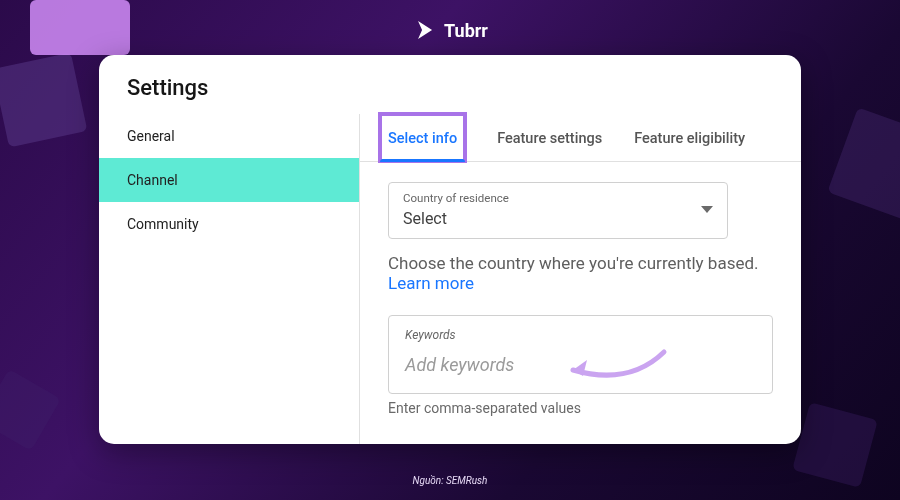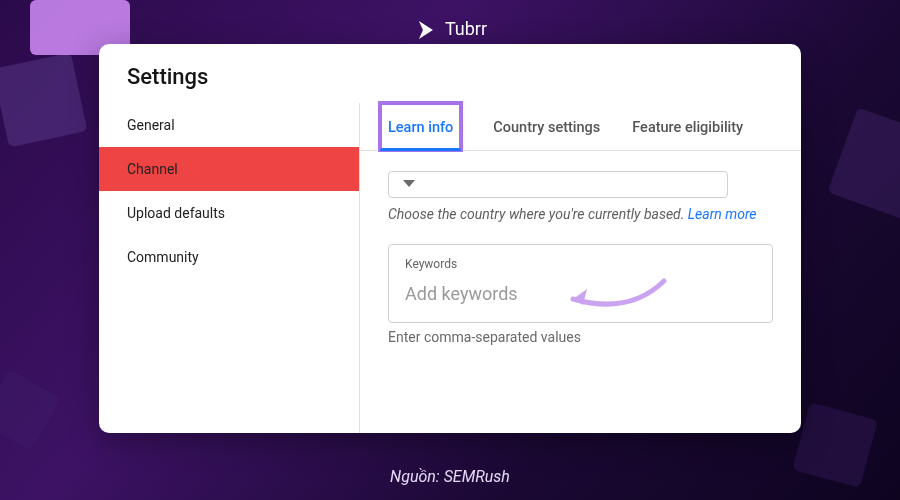--- a/index.html
+++ b/index.html
@@ -5,43 +5,43 @@
 * { margin:0; padding:0; box-sizing:border-box; font-family: Roboto, Arial, sans-serif; }
 body { width:900px; height:500px; overflow:hidden; position:relative; }
 .bg { position:absolute; inset:0; background: linear-gradient(130deg, #2b0a4a 0%, #3d1265 35%, #1a0833 70%, #0e0420 100%); }
 .cube { position:absolute; opacity:.25; border-radius:6px; }
 .c1{ width:80px; height:80px; left:0px; top:60px; background:#5a3a8a; transform:rotate(-12deg); opacity:.5 }
 .c2{ width:100px; height:55px; left:30px; top:0px; background:#d18df8; transform:rotate(0deg); opacity:.85 }
 .c3{ width:90px; height:90px; right:-30px; top:120px; background:#4c2e7a; transform:rotate(20deg); opacity:.35 }
 .c4{ width:60px; height:60px; left:-10px; bottom:60px; background:#3e206a; transform:rotate(30deg); opacity:.35 }
 .c5{ width:70px; height:70px; right:30px; bottom:20px; background:#3e206a; transform:rotate(15deg); opacity:.35 }
 .c6{ width:55px; height:55px; right:180px; top:100px; background:#4a2a78; transform:rotate(-10deg); opacity:.2 }
-.brand { position:absolute; top:18px; left:50%; transform:translateX(-50%); display:flex; gap:8px; color:#fff; font-weight:400; font-size:18px; }
+.brand { position:absolute; top:18px; left:50%; transform:translateX(-50%); display:flex; align-items:center; gap:8px; color:#fff; font-weight:700; font-size:18px; }
 .brand svg { width:24px; height:24px; }
-.source { position:absolute; bottom:14px; left:50%; transform:translateX(-50%); color:#e6d9f5; font-style:italic; font-size:16px; }
-.card { position:absolute; left:99px; top:44px; width:702px; height:389px; background:#fff; border-radius:10px; box-shadow:0 8px 30px rgba(0,0,0,.35); overflow:hidden; display:flex; flex-direction:column; }
+.source { position:absolute; bottom:14px; left:50%; transform:translateX(-50%); color:#e6d9f5; font-style:italic; font-size:10px; }
+.card { position:absolute; left:99px; top:55px; width:702px; height:389px; background:#fff; border-radius:15px; box-shadow:0 8px 30px rgba(0,0,0,.35); overflow:hidden; display:flex; flex-direction:column; }
 .title { font-size:22px; font-weight:500; color:#161616; padding:20px 28px 14px; }
 .body { display:flex; flex:1; }
 .sidebar { width:260px; display:flex; flex-direction:column; }
 .sidebar-item{ padding:14px 28px; font-size:14px; color:#222; cursor:pointer; }
-.sidebar-item.active{ background:#ef4444; }
+.sidebar-item.active{ background:#5eead4; }
 .content{ flex:1; border-left:1px solid #e0e0e0; display:flex; flex-direction:column; }
 .tabs{ display:flex; gap:32px; padding:0 28px; border-bottom:1px solid #e0e0e0; }
 .tab{ padding:16px 0 14px; font-size:14.5px; font-weight:500; color:#555; cursor:pointer; position:relative; }
 .tab.active{ color:#1976ff; }
 .tab.active::after{ content:""; position:absolute; left:0; right:0; bottom:-1px; height:3px; background:#1976ff; border-radius:3px 3px 0 0; }
 .tab.hl{ outline:4px solid #a873e8; outline-offset:-2px; padding-left:8px; padding-right:8px; margin-left:-8px; }
 .pane{ padding:20px 28px 8px; }
 .field{ border:1px solid #d0d0d0; border-radius:4px; padding:8px 14px 10px; width:340px; display:flex; align-items:center; justify-content:space-between; cursor:pointer; }
 .field .lbl{ font-size:11.5px; color:#666; display:block; margin-bottom:4px }
 .field .val{ font-size:16px; color:#414141; }
 .caret{ width:0;height:0;border-left:6px solid transparent;border-right:6px solid transparent;border-top:7px solid #6a6a6a; }
-.helper{ font-size:14px; color:#5f5f5f; margin-top:8px;font-style:italic; }
+.helper{ font-size:17px; color:#5f5f5f; margin-top:14px; }
 .helper a{ color:#1976ff; text-decoration:none; }
-.section{ border:1px solid #d0d0d0; border-radius:4px; padding:12px 16px 18px; margin-top:22px; position:relative; }
+.section{ border:1px solid #d0d0d0; border-radius:4px; padding:12px 16px 18px; margin-top:22px; position:relative;font-style:italic; }
 .section .slabel{ font-size:12px; color:#666; }
 .section .placeholder{ font-size:18px; color:#9a9a9a; margin-top:12px; }
 .footer-help{ font-size:14px; color:#6a6a6a; margin-top:6px; }
 .arrow{ position:absolute; left:170px; top:30px; width:110px; height:44px; pointer-events:none; }
 </style>
 </head>
 <body>
 
 <div class="bg">
   <div class="cube c1"></div>
@@ -58,31 +58,34 @@
     </svg>
   <span>Tubrr</span>
 </div>
 
 <div class="card">
   <div class="title">Settings</div>
   <div class="body">
     <div class="sidebar">
       <div class="sidebar-item"><span>General</span></div>
       <div class="sidebar-item active"><span>Channel</span></div>
-      <div class="sidebar-item"><span>Upload defaults</span></div>
       <div class="sidebar-item"><span>Community</span></div>
     </div>
     <div class="content">
       <div class="tabs">
-        <div class="tab active hl"><span>Learn info</span></div>
-        <div class="tab"><span>Country settings</span></div>
+        <div class="tab active hl"><span>Select info</span></div>
+        <div class="tab"><span>Feature settings</span></div>
         <div class="tab"><span>Feature eligibility</span></div>
       </div>
       <div class="pane">
         <div class="field">
+          <div>
+            <span class="lbl">Country of residence</span>
+            <span class="val">Select</span>
+          </div>
           <span class="caret"></span>
         </div>
         <div class="helper">
           <span>Choose the country where you're currently based. </span><a href="#">Learn more</a>
         </div>
         <div class="section">
           <div class="slabel">Keywords</div>
           <div class="placeholder">Add keywords</div>
           <svg class="arrow" viewBox="0 0 110 44">
             <path d="M105 6 Q 70 40 14 24" stroke="#caa4f0" stroke-width="5" fill="none" stroke-linecap="round"></path>

